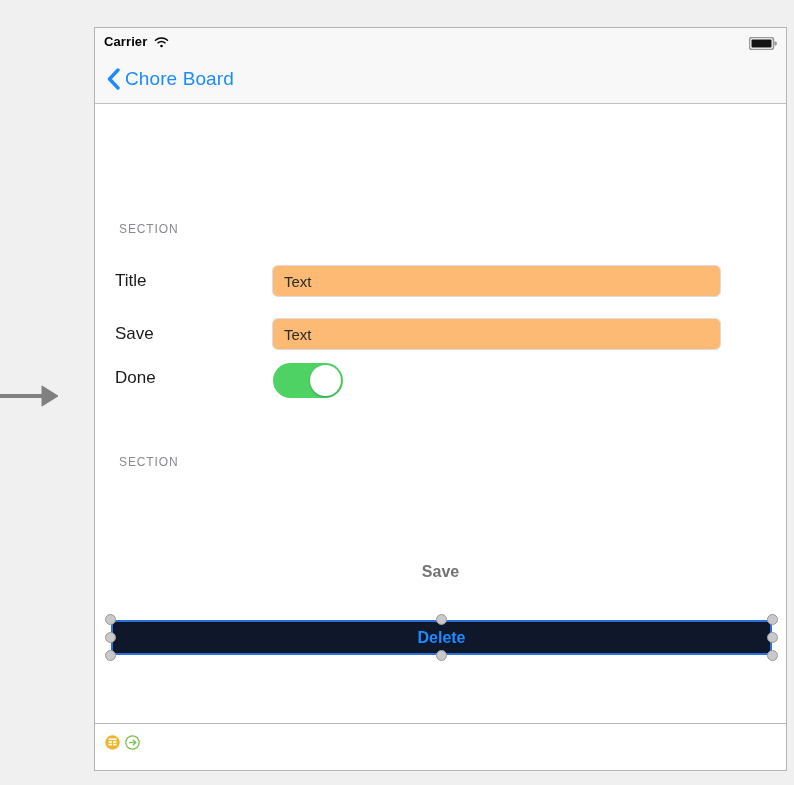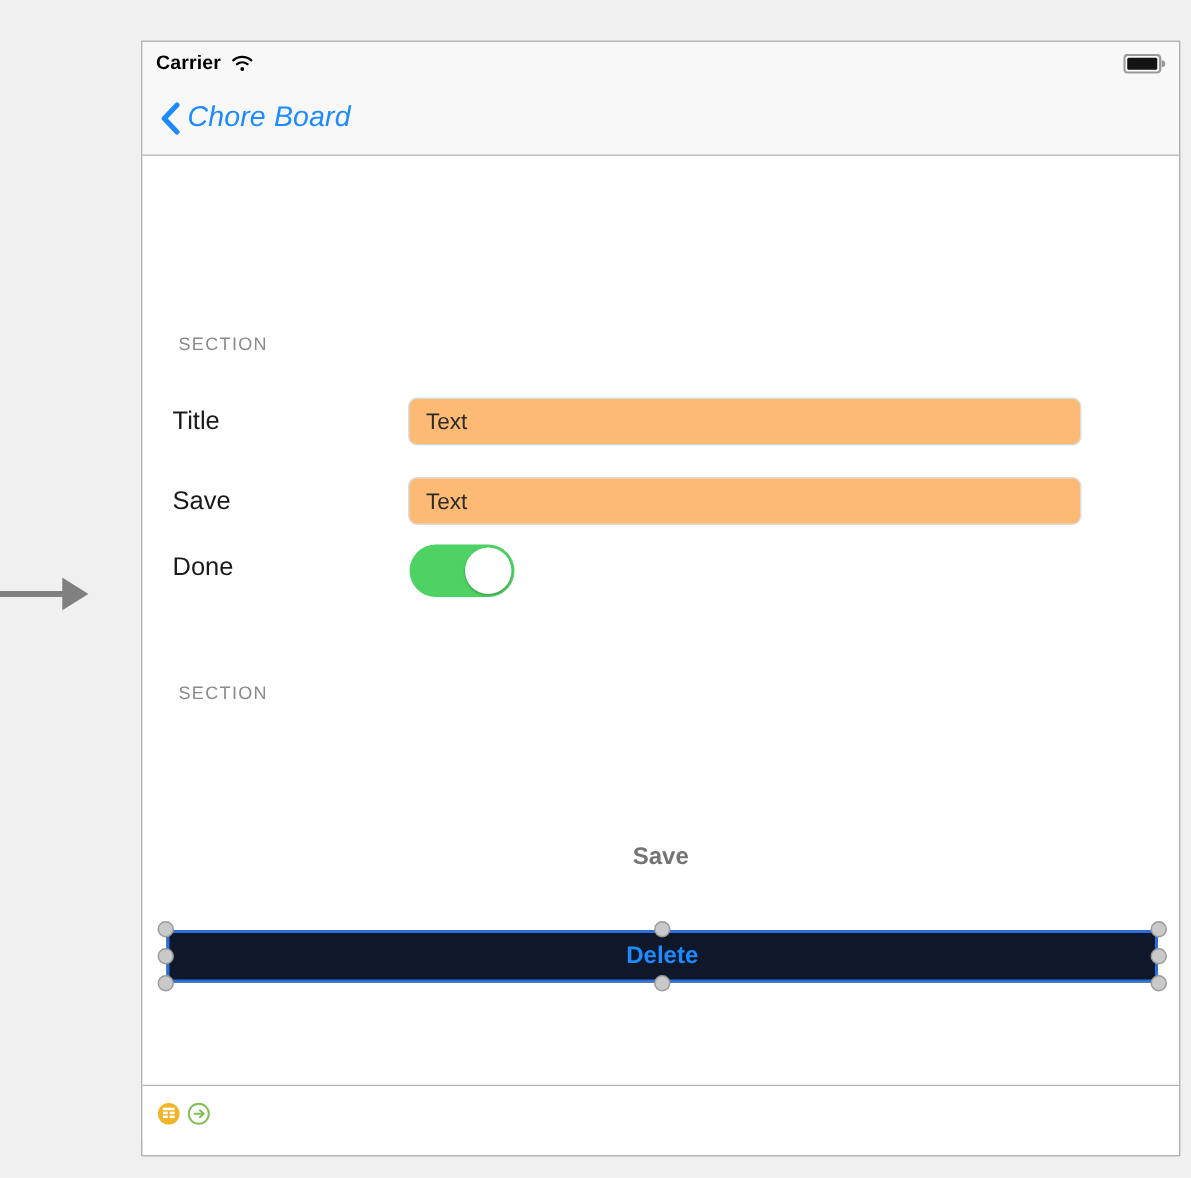--- a/index.html
+++ b/index.html
@@ -67,21 +67,20 @@
 
   
   #nav-bar {
     height: 49px;
     background: #f8f8f8;
     border-bottom: 1px solid #c0c0c0;
     display: flex;
     align-items: center;
     padding-left: 12px;
     box-sizing: border-box;
-    font-style: italic;
   }
   #back-button {
     display: flex;
     align-items: center;
     cursor: pointer;
   }
   #back-chevron-icon {
     display: inline-flex;
     margin-right: 5px;
   }

